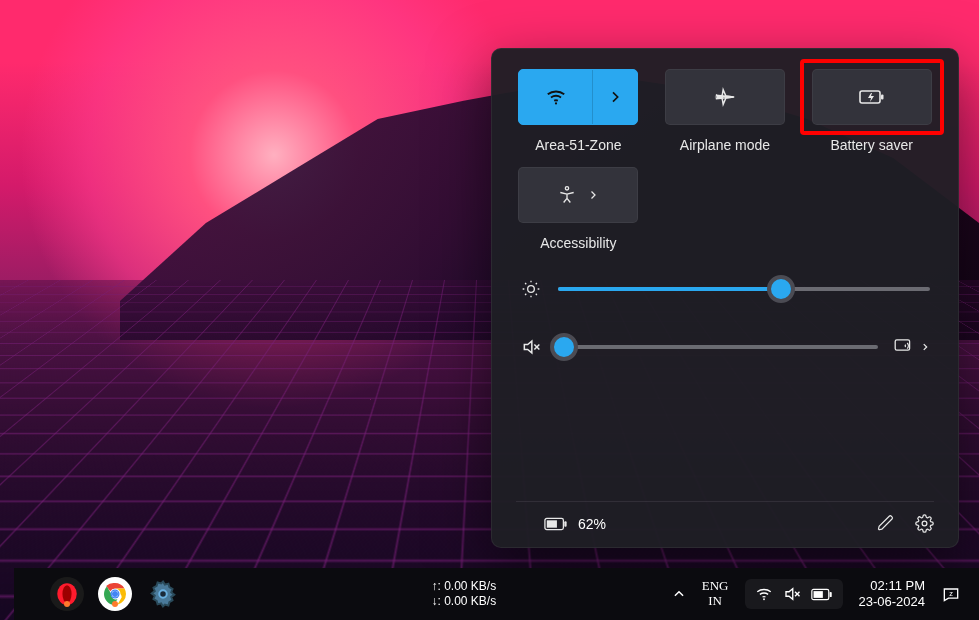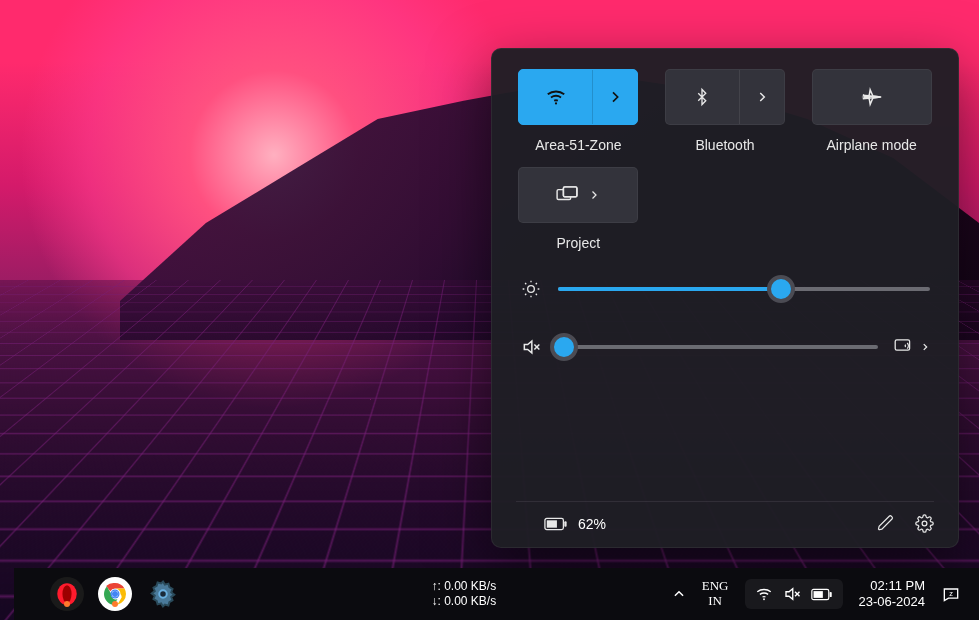--- a/index.html
+++ b/index.html
@@ -88,65 +88,64 @@
         </div>
         <div class="seg">
           <svg class="chev" width="16" height="16" viewBox="0 0 24 24" fill="none" stroke="#111" stroke-width="2.5">
               <polyline points="9 5 16 12 9 19"></polyline>
             </svg>
         </div>
       </div>
       <div class="tile-label">Area-51-Zone</div>
     </div>
 
-    <div class="tile">
-      <div class="tile-btn split">
-        <div class="seg">
-          <svg width="18" height="20" viewBox="0 0 24 24" fill="none" stroke="#e8e8e8" stroke-width="1.8">
-              <path d="M7 7l10 10-5 5V2l5 5L7 17"></path>
-            </svg>
-        </div>
-        <div class="seg">
-          <svg class="chev" width="14" height="14" viewBox="0 0 24 24" fill="none" stroke="#e8e8e8" stroke-width="2.5">
-              <polyline points="9 5 16 12 9 19"></polyline>
-            </svg>
-        </div>
-      </div>
-      <div class="tile-label">Bluetooth</div>
-    </div>
 
     <div class="tile">
       <div class="tile-btn">
         <span>
           <svg width="22" height="22" viewBox="0 0 24 24" fill="none" stroke="#e8e8e8" stroke-width="1.6">
               <path d="M2 14l20-2-20-2 6 2-6 2z" transform="rotate(0 12 12)"></path>
               <path d="M10 4l3 7 8 1-8 1-3 7-1-6-6-2 6-2 1-6z"></path>
             </svg>
         </span>
       </div>
       <div class="tile-label">Airplane mode</div>
     </div>
 
-
+    <div class="tile">
+      <div class="hilite">
+        <div class="tile-btn">
+          <span>
+            <svg width="26" height="20" viewBox="0 0 26 18" fill="none" stroke="#e8e8e8" stroke-width="1.6">
+                <rect x="1" y="3" width="20" height="12" rx="2"></rect>
+                <rect x="22" y="6.5" width="2.5" height="5" rx="1" fill="#e8e8e8" stroke="none"></rect>
+                <path d="M12 5l-3 5h3l-1 4 4-6h-3l1-3z" fill="#e8e8e8" stroke="none"></path>
+              </svg>
+          </span>
+        </div>
+        <div class="hl-box"></div>
+      </div>
+      <div class="tile-label">Battery saver</div>
+    </div>
 
     <div class="tile">
       <div class="tile-btn inline-arrow">
         <span>
-          <svg width="22" height="18" viewBox="0 0 24 20" fill="none" stroke="#e8e8e8" stroke-width="1.6">
-              <rect x="1" y="4" width="15" height="11" rx="1.5"></rect>
-              <rect x="8" y="1" width="15" height="11" rx="1.5" fill="#33333b"></rect>
-              <rect x="8" y="1" width="15" height="11" rx="1.5"></rect>
+          <svg width="20" height="20" viewBox="0 0 24 24" fill="none" stroke="#e8e8e8" stroke-width="1.6">
+              <circle cx="12" cy="4" r="2"></circle>
+              <path d="M4 9l8 2 8-2M12 11v5m0 0l-4 5m4-5l4 5"></path>
             </svg>
         </span>
         <svg class="chev" width="12" height="12" viewBox="0 0 24 24" fill="none" stroke="#e8e8e8" stroke-width="2.5">
             <polyline points="9 5 16 12 9 19"></polyline>
           </svg>
       </div>
-      <div class="tile-label">Project</div>
-    </div>
+      <div class="tile-label">Accessibility</div>
+    </div>
+
 
   </div>
 
   <div class="sliders">
     <div class="slider-row">
       <span class="glyph">
         <svg width="20" height="20" viewBox="0 0 24 24" fill="none" stroke="#e8e8e8" stroke-width="1.6">
             <circle cx="12" cy="12" r="4"></circle>
             <path d="M12 2v2M12 20v2M2 12h2M20 12h2M4.9 4.9l1.4 1.4M17.7 17.7l1.4 1.4M4.9 19.1l1.4-1.4M17.7 6.3l1.4-1.4"></path>
           </svg>

